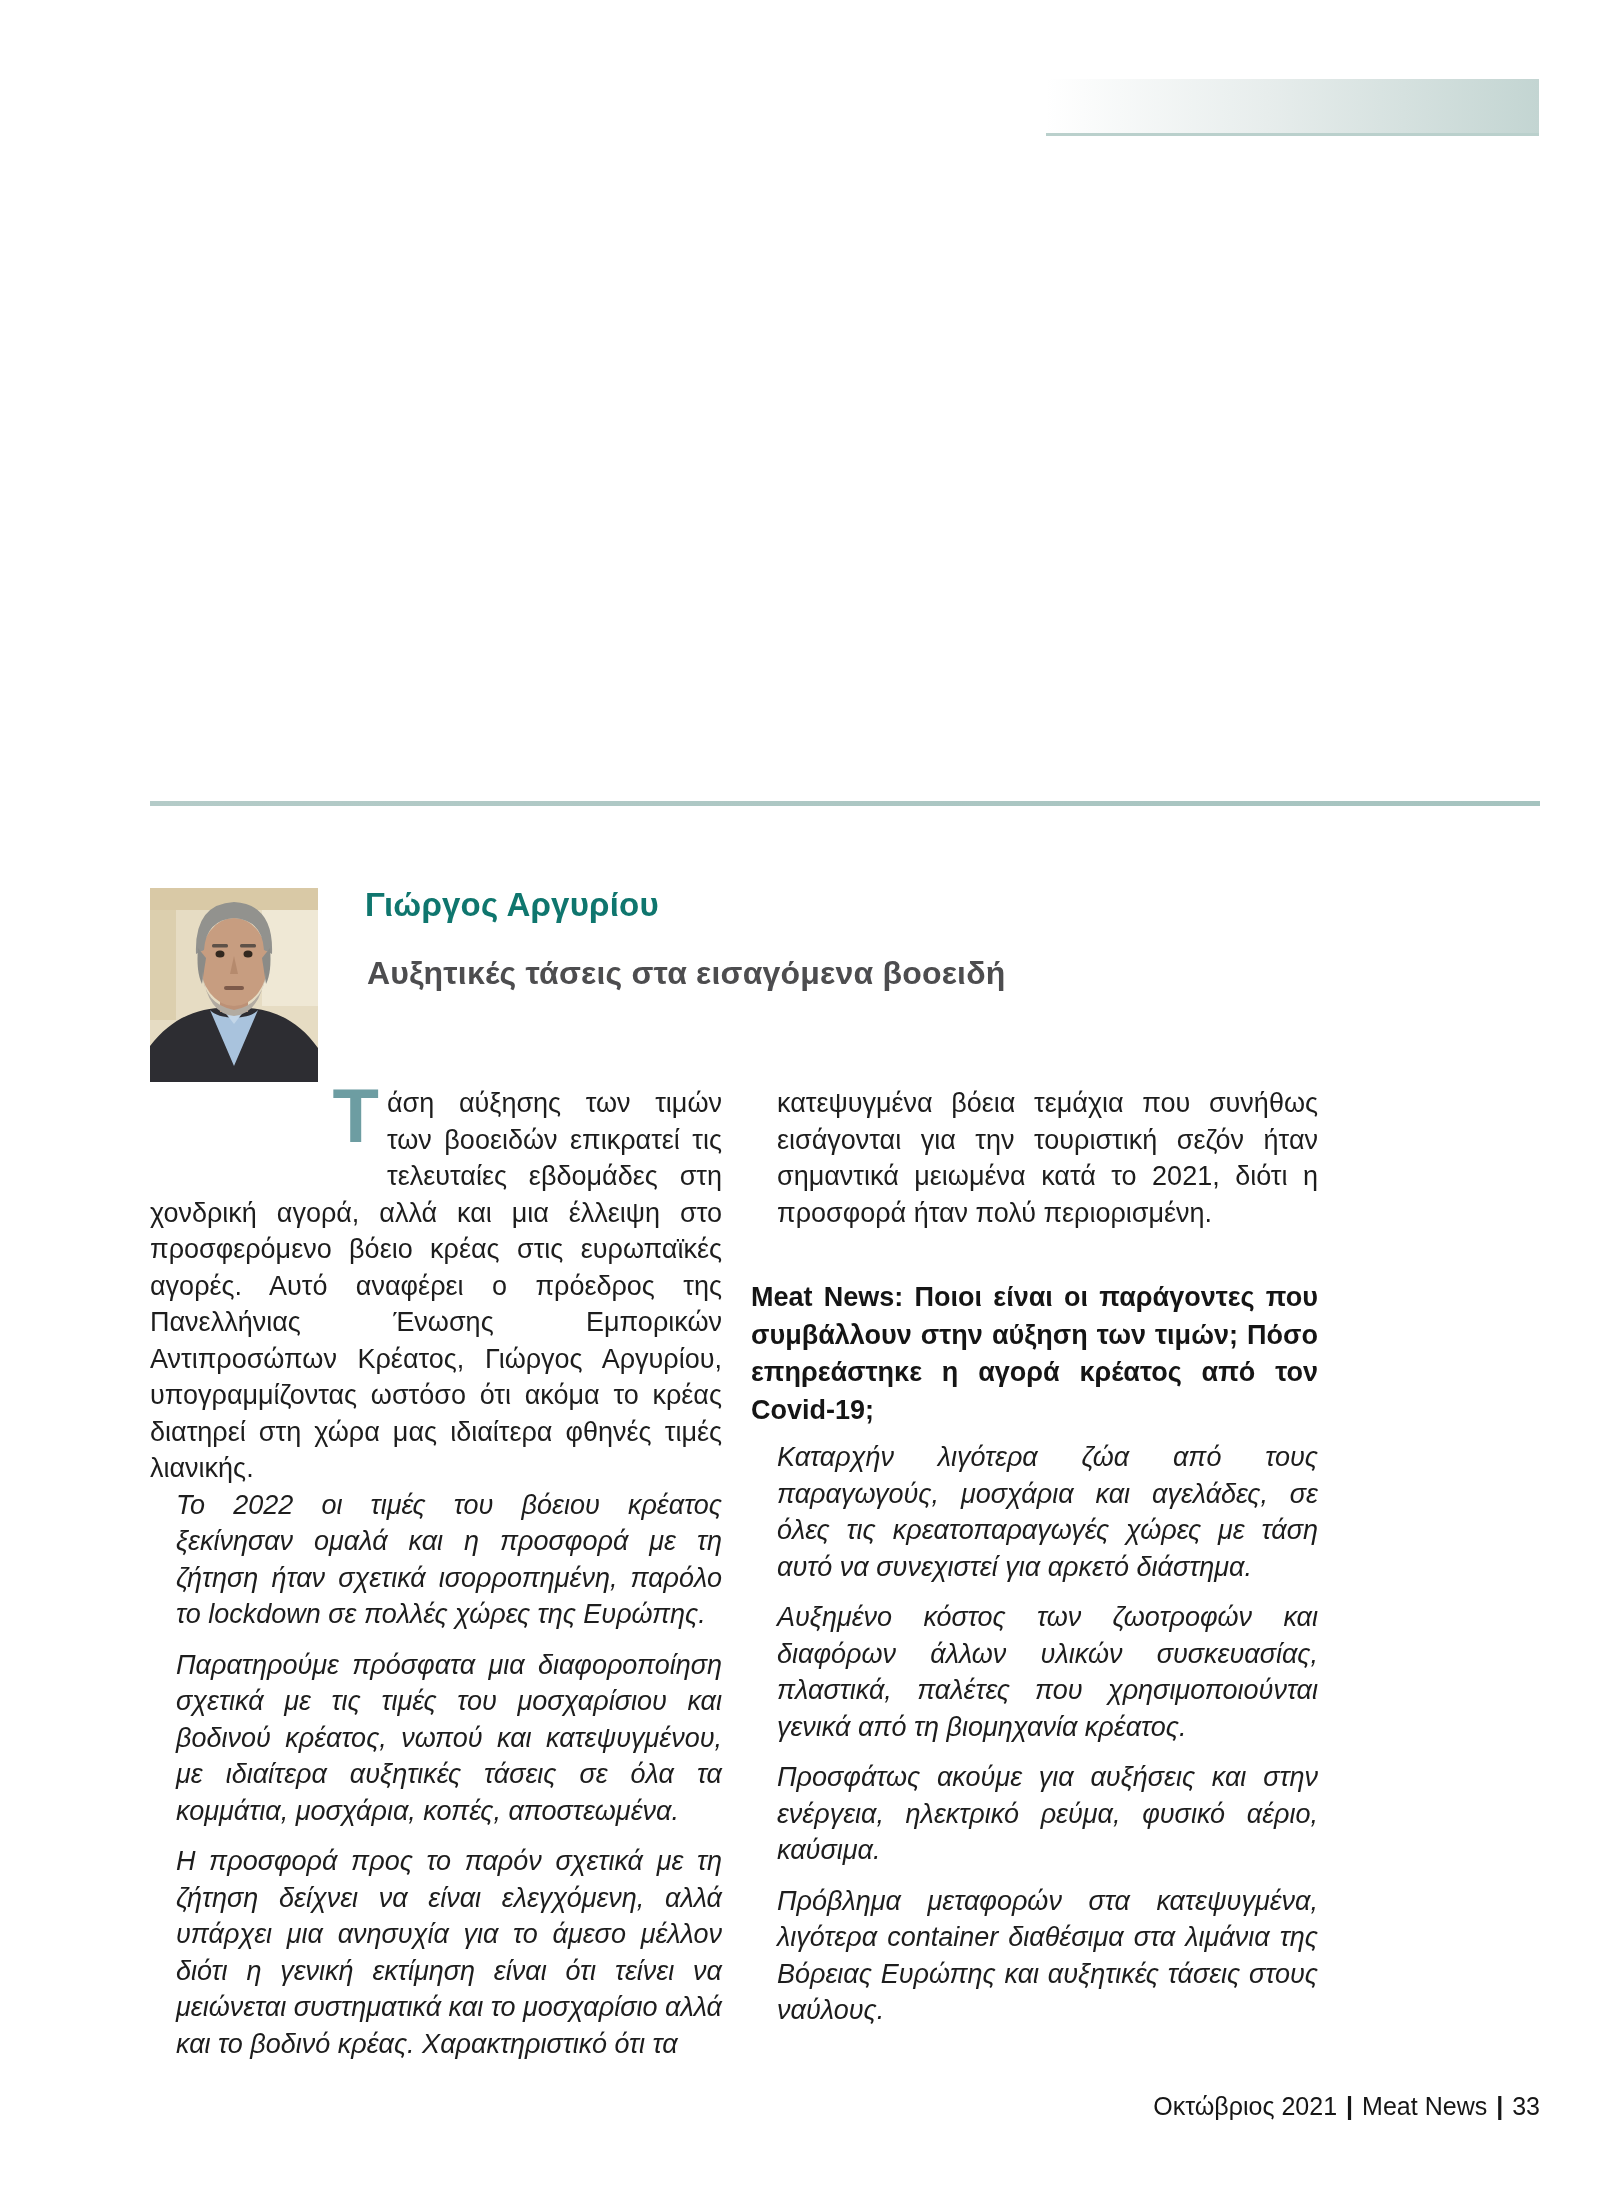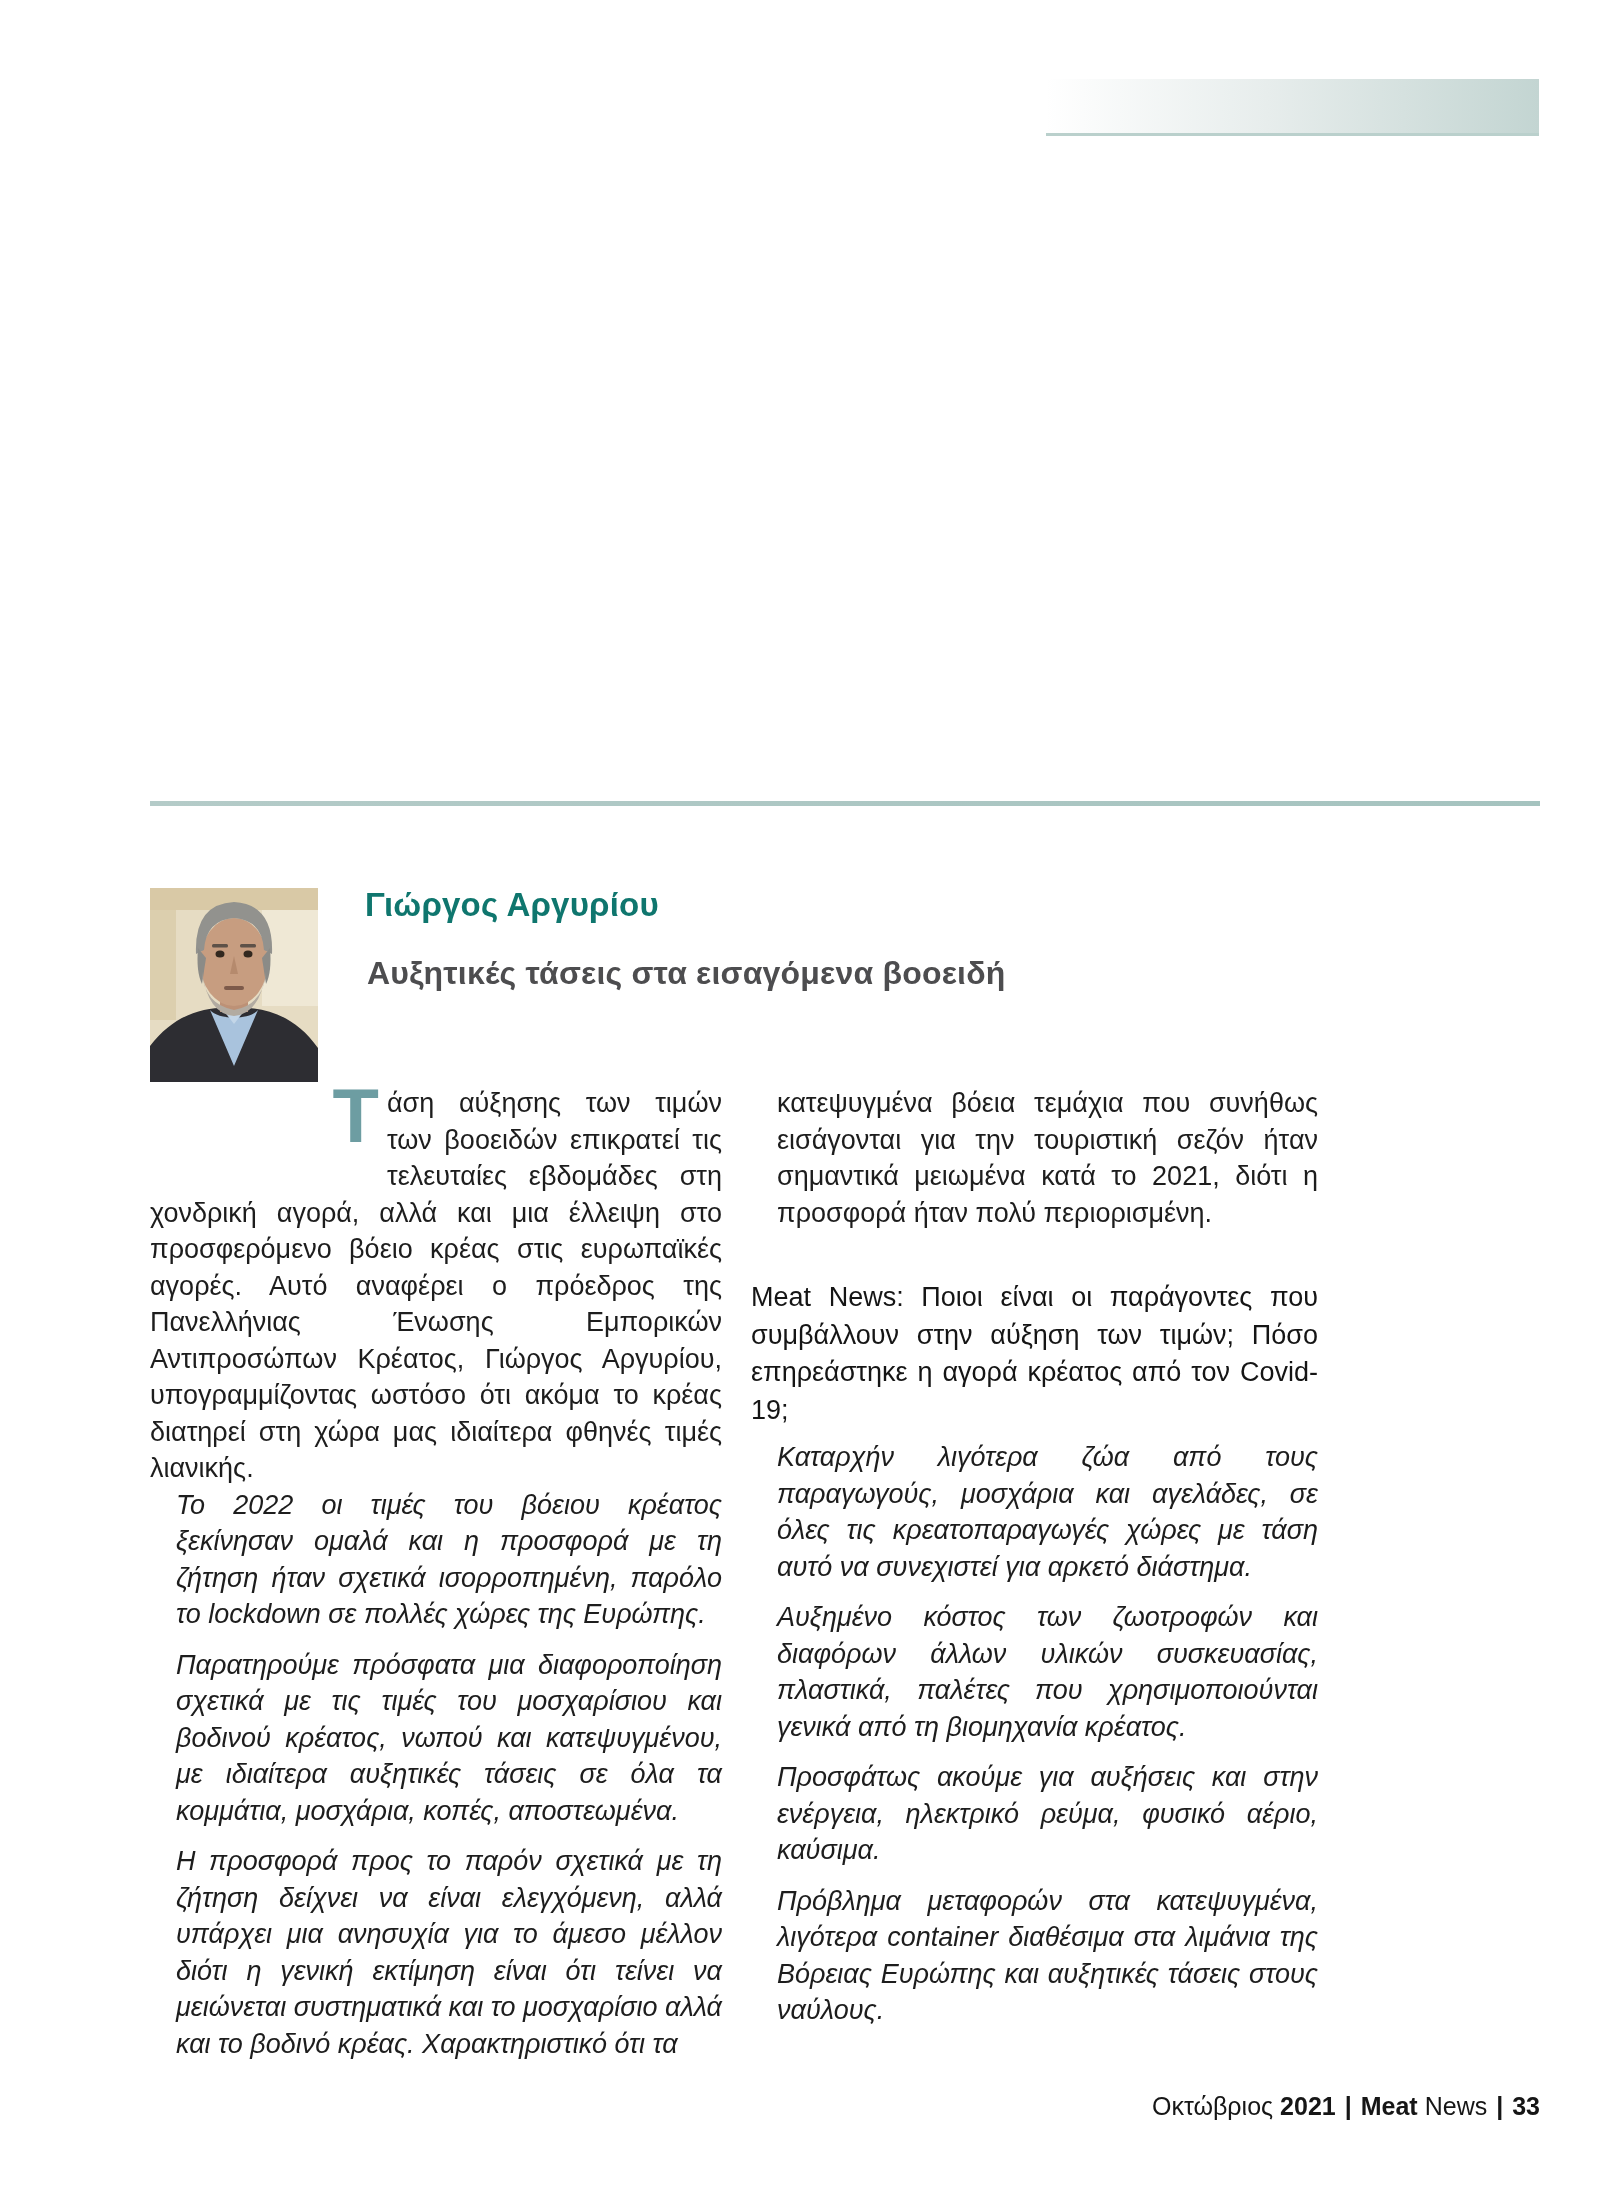--- a/index.html
+++ b/index.html
@@ -35,31 +35,31 @@
   .col{position:absolute;top:1085px;font-size:27px;line-height:36.5px;text-align:justify;}
   .col-left{left:150px;width:572px;}
   .col-right{left:751px;width:567px;}
   p{margin:0;}
   .dropcap-box{float:left;width:237px;height:74px;position:relative;}
   .dropcap-letter{
     position:absolute;right:8px;top:2px;
     font-size:76px;line-height:58px;font-weight:bold;color:#6d9da2;
   }
   .question{
-    font-weight:normal;line-height:37.5px;margin-top:48px;margin-bottom:10px;color:#151515;
+    font-weight:bold;line-height:37.5px;margin-top:48px;margin-bottom:10px;color:#151515;
   }
   .answer{margin-left:26px;margin-top:14px;font-style:italic;}
   .answer.first{margin-top:0;}
   .cont{margin-left:26px;}
   
   .footer{
     position:absolute;right:75px;top:2092px;font-size:25px;color:#161616;
     white-space:nowrap;
   }
-  .footer .bold{font-weight:bold;}
+  .footer .bold{font-weight:normal;}
   .footer .pipe{font-weight:bold;margin:0 9px;}
   .footer .sp{margin-left:7px;}
 </style>
 </head>
 <body>
 
 <div class="accent-bar"></div>
 <div class="top-rule"></div>
 
 <div class="photo">

